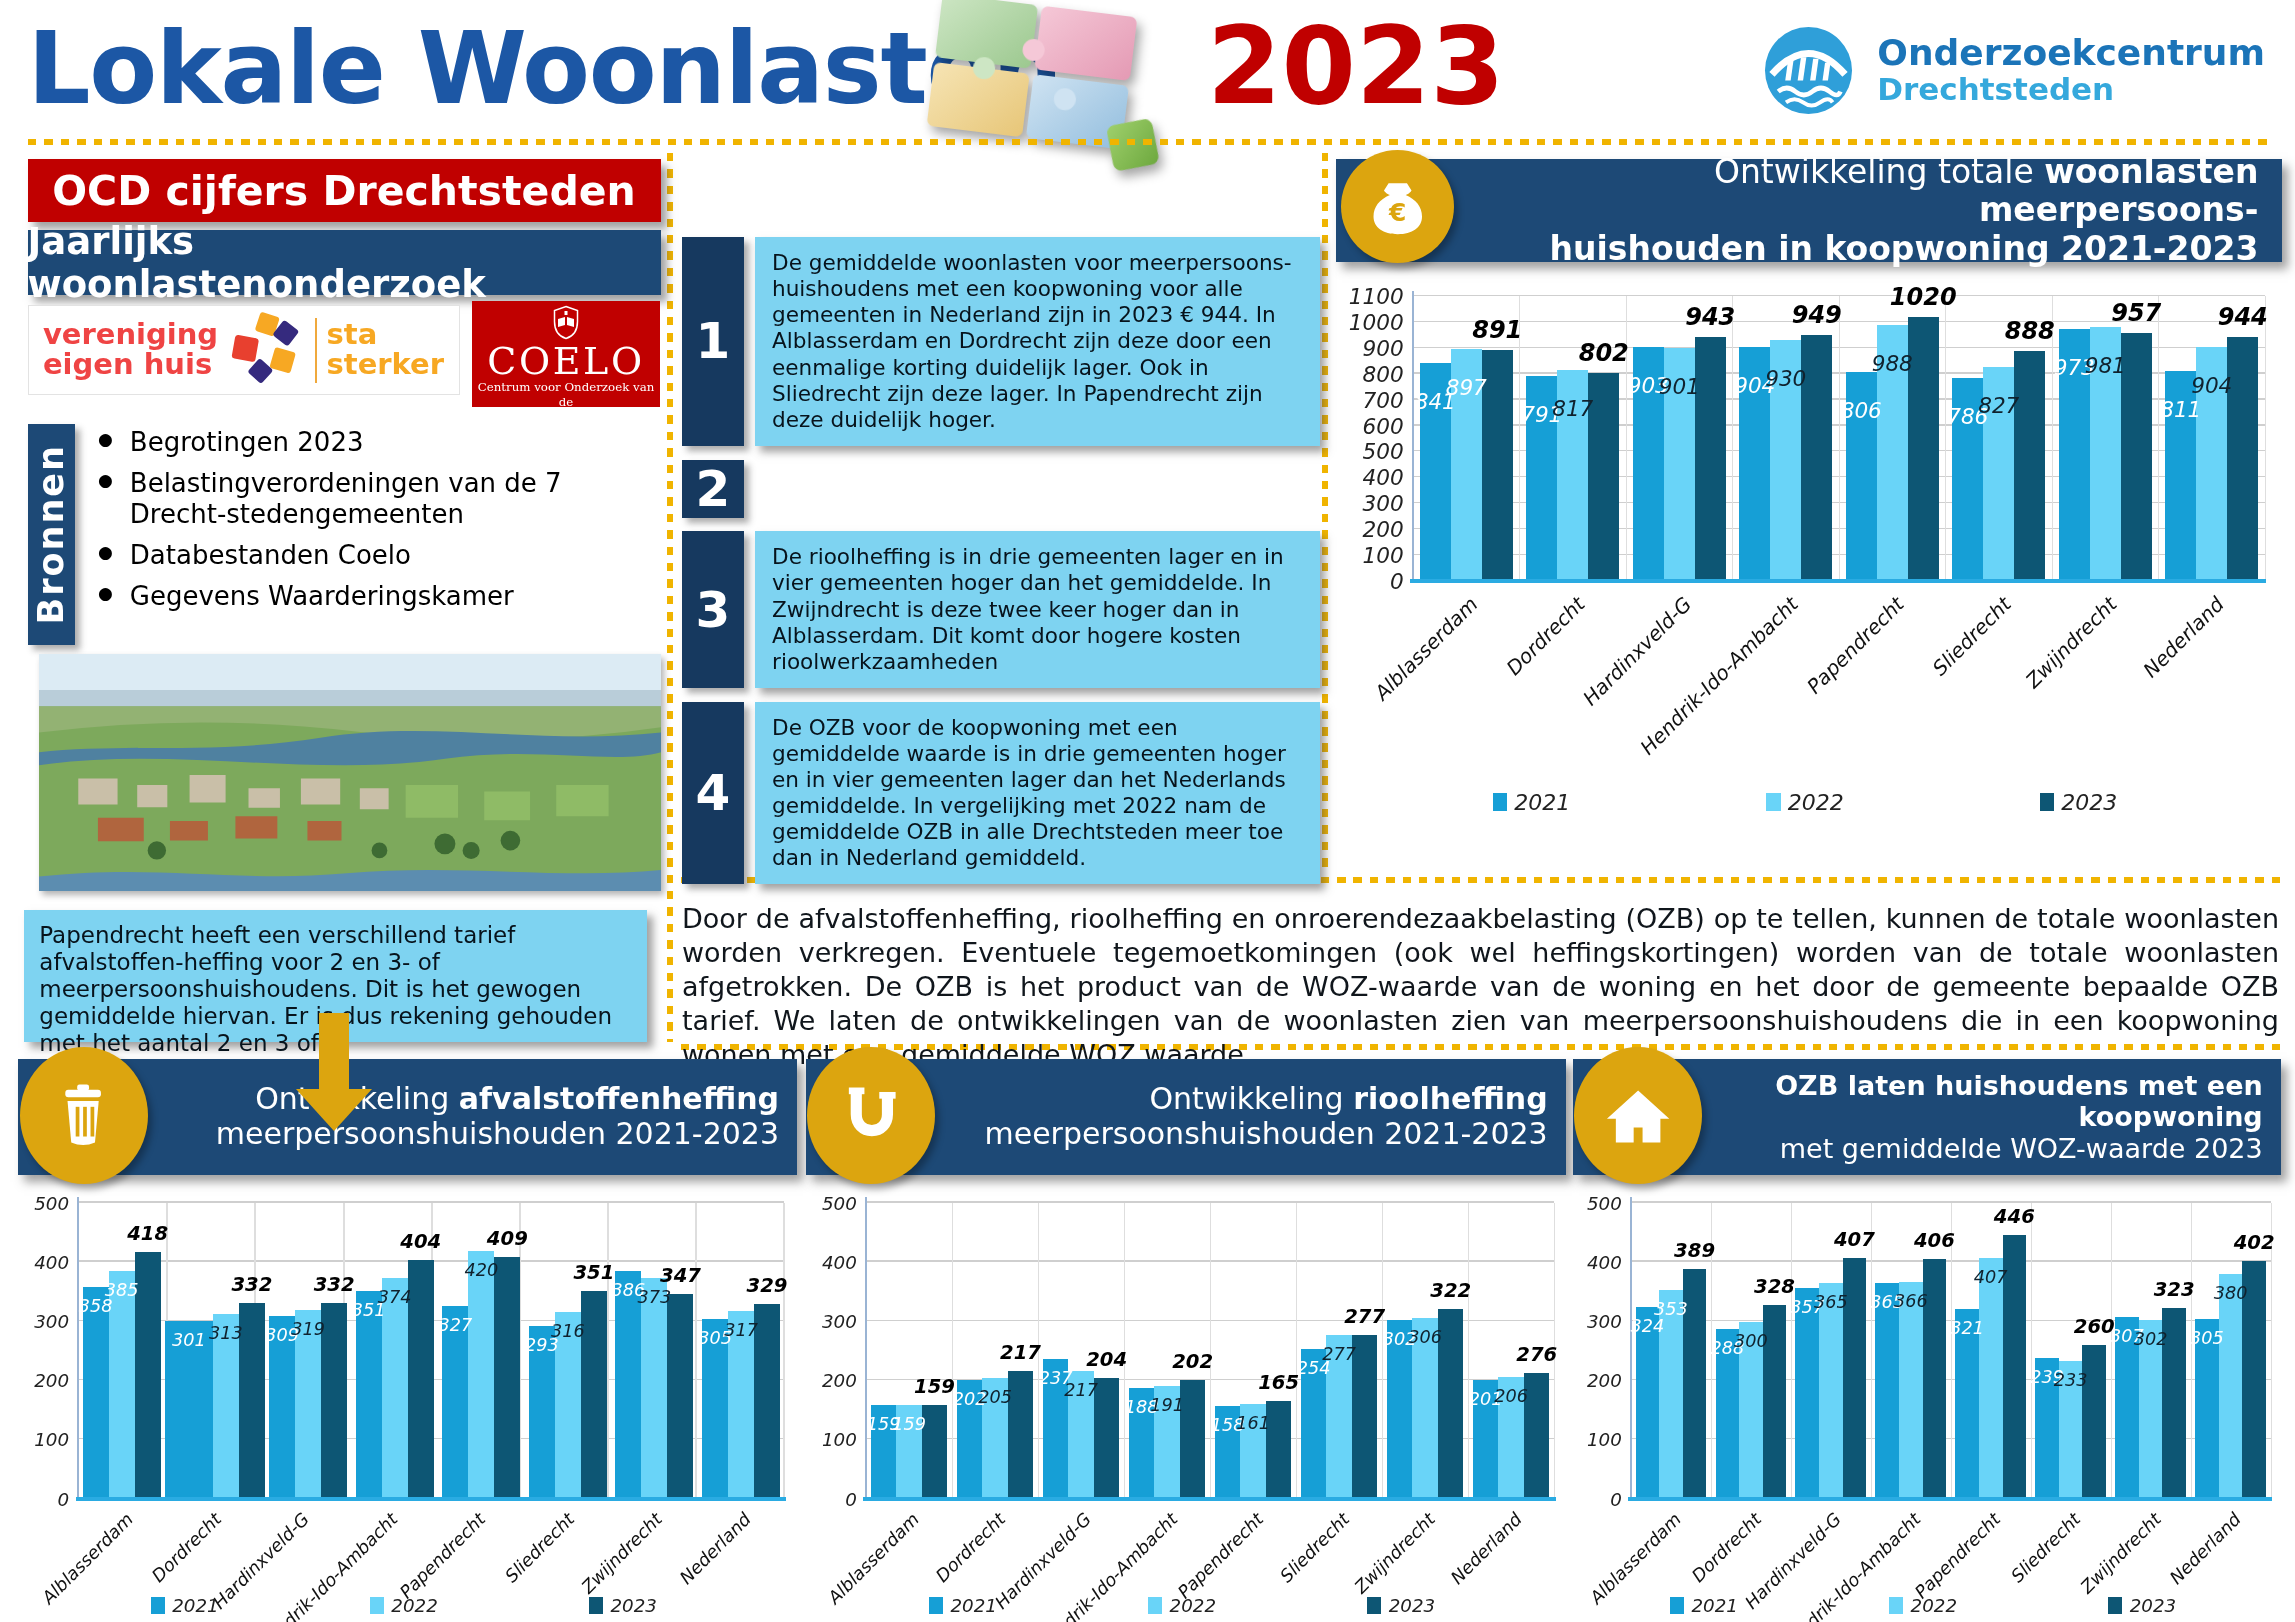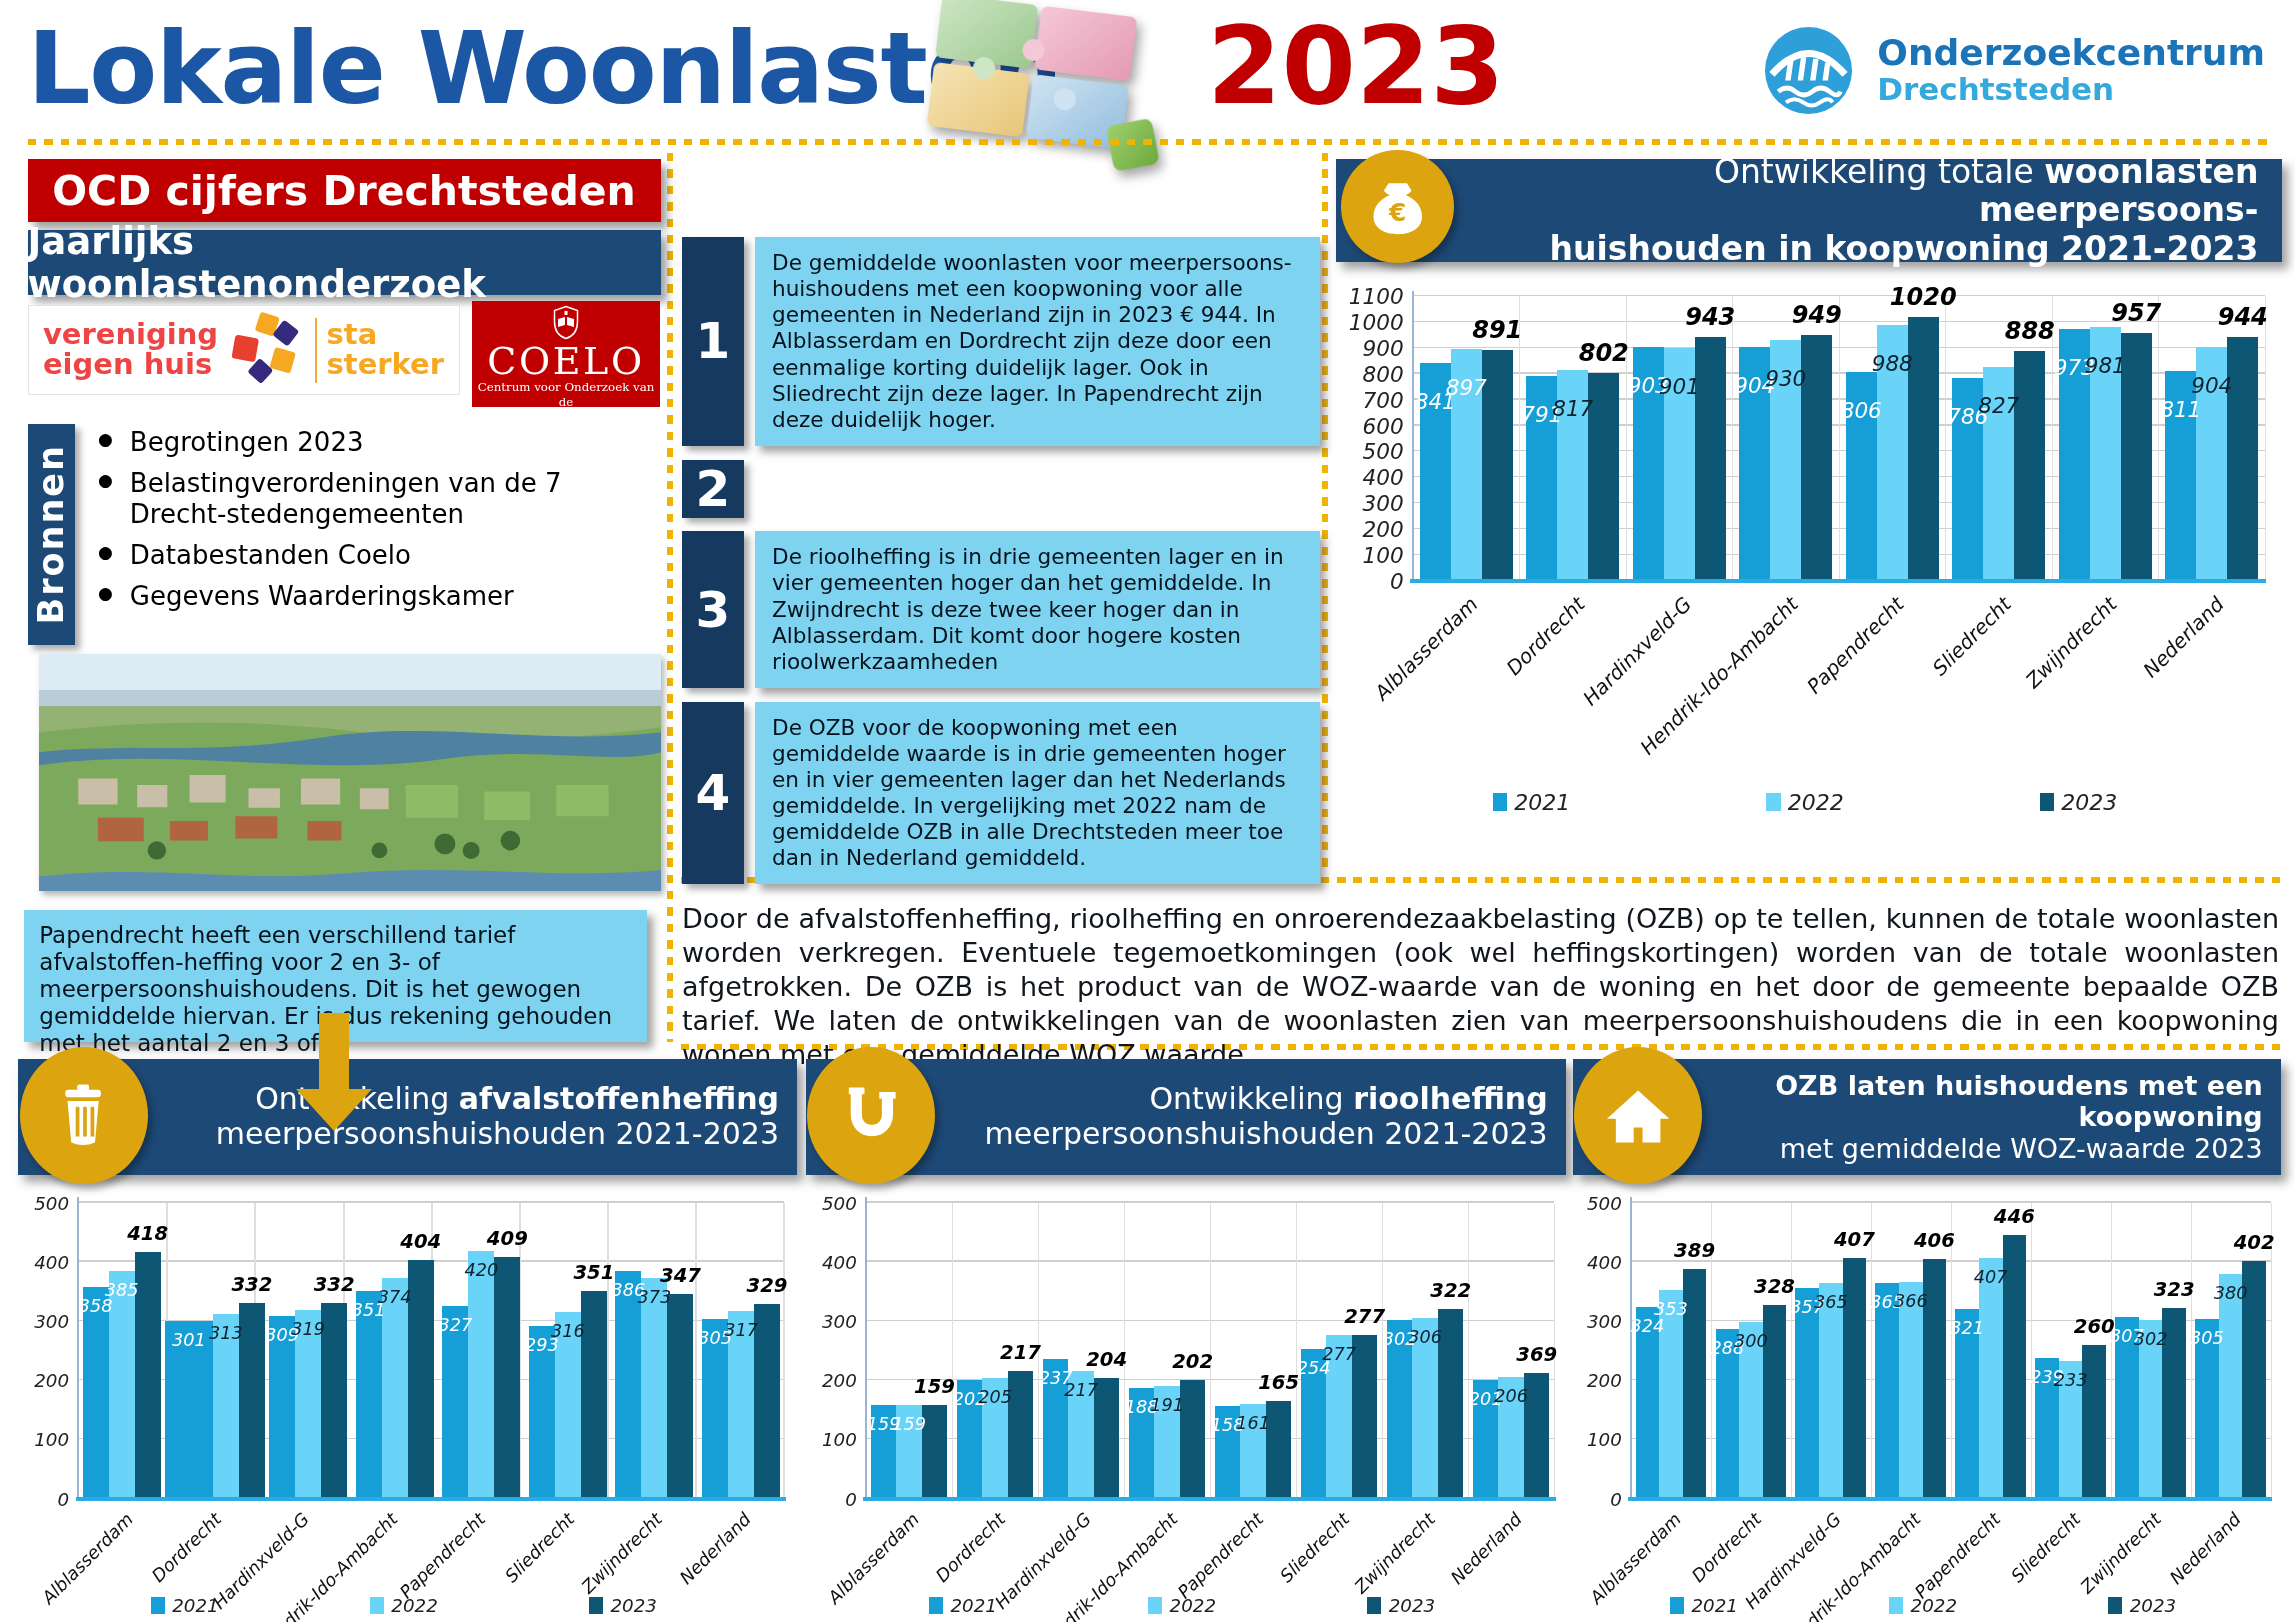--- a/index.html
+++ b/index.html
@@ -728,21 +728,21 @@
             </div>
           </div>
           <div class="group">
             <div class="bar s0" style="height: 119px; width: 25.5px;">
               <span class="vl v0">201</span>
             </div>
             <div class="bar s1" style="height: 122px; width: 25.5px;">
               <span class="vl v1">206</span>
             </div>
             <div class="bar s2" style="height: 126px; width: 25.5px;">
-              <span class="vl v2">369</span>
+              <span class="vl v2">276</span>
             </div>
           </div>
         </div>
         <div class="xlabels">
           <span class="xlab" style="right: 645px;">Alblasserdam</span>
           <span class="xlab" style="right: 559px;">Dordrecht</span>
           <span class="xlab" style="right: 473px;">Hardinxveld-G</span>
           <span class="xlab" style="right: 387px;">Hendrik-Ido-Ambacht</span>
           <span class="xlab" style="right: 301px;">Papendrecht</span>
           <span class="xlab" style="right: 215px;">Sliedrecht</span>

